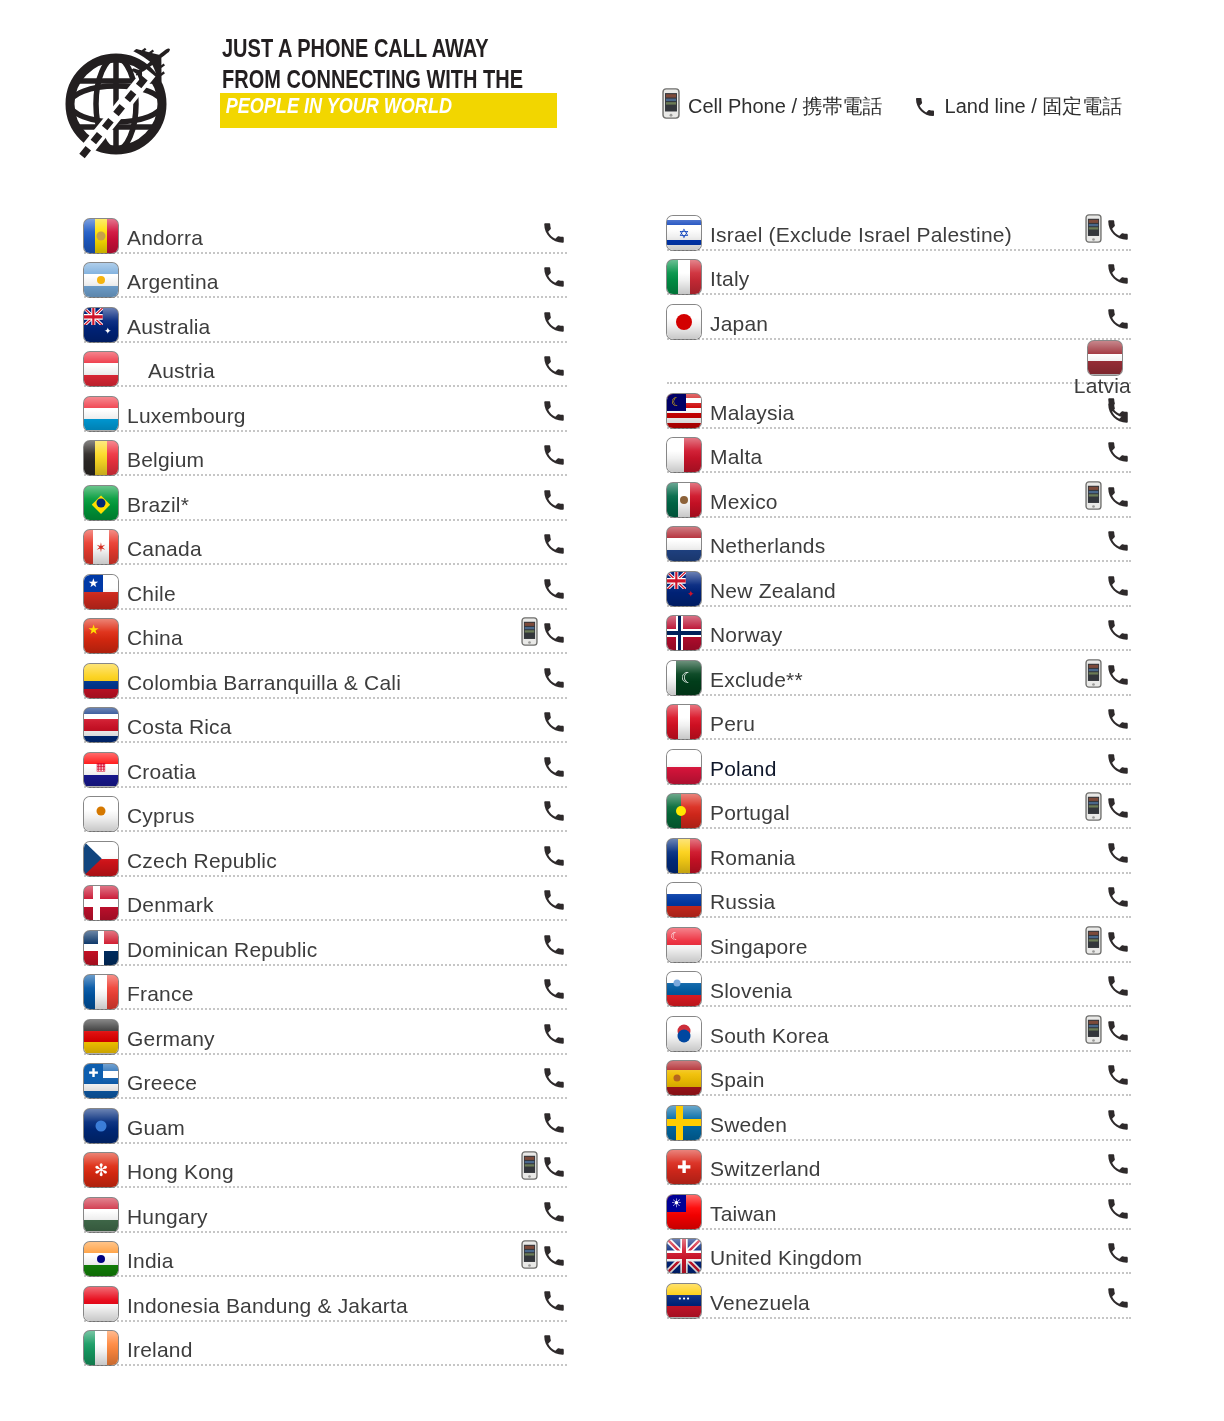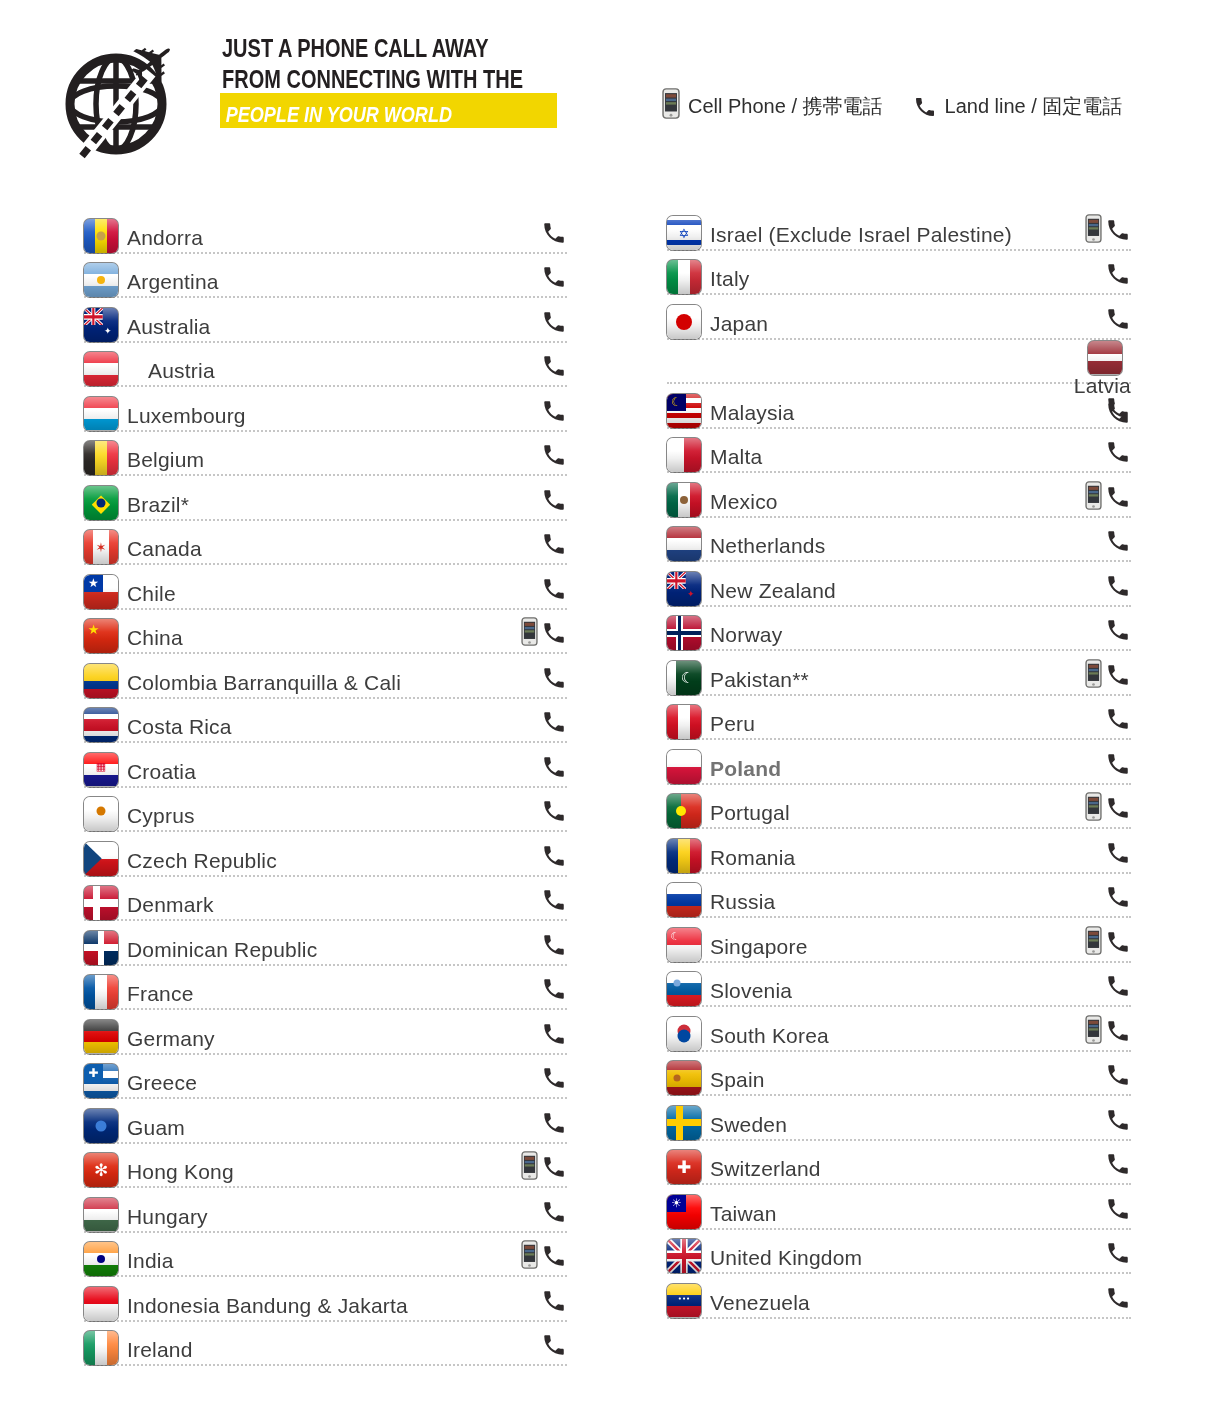--- a/index.html
+++ b/index.html
@@ -6,21 +6,21 @@
   body{
     width:1224px;height:1421px;position:relative;background:#ffffff;
     font-family:"Liberation Sans","DejaVu Sans",sans-serif;overflow:hidden;
   }
   
   #logo{position:absolute;left:62px;top:24px;width:126px;height:140px;}
   #title{position:absolute;left:222px;top:33px;color:#231f20;}
   .tline{display:block;font-weight:700;font-size:25px;line-height:31px;
     transform:scaleX(.80);transform-origin:0 50%;white-space:nowrap;letter-spacing:0;}
   #hl-bar{position:absolute;left:220px;top:93px;width:337px;height:35px;
-    display:flex;align-items:flex-end;}
+    display:flex;align-items:flex-start;}
   #hl-text{font-weight:700;font-style:italic;font-size:22px;color:#ffffff;
     padding-left:7px;transform:scaleX(.82);transform-origin:0 50%;white-space:nowrap;}
   
   #legend{position:absolute;left:662px;top:88px;display:flex;align-items:flex-end;gap:30px;}
   .lgroup{display:flex;align-items:flex-end;gap:8px;}
   .llabel{font-size:20px;color:#2f2f2f;padding-bottom:3px;white-space:nowrap;}
   
   .col{position:absolute;}
   #col-left{left:84px;top:209px;width:483px;}
   #col-right{left:667px;top:206px;width:464px;}
@@ -794,21 +794,21 @@
       </div>
     </div>
     <div class="row" style="border-bottom-color: rgb(198, 198, 198);">
       <div class="flag">
         <div class="stripes" style="flex-direction: row;">
           <div style="flex: 1 1 0px; background: rgb(255, 255, 255);"></div>
           <div style="flex: 3 1 0px; background: rgb(1, 65, 28);"></div>
         </div>
         <span class="emb" style="color: rgb(255, 255, 255); font-size: 15px; left: 60%; top: 50%;">☾</span>
       </div>
-      <div class="cname" style="color: rgb(61, 61, 61);">Pakistan**</div>
+      <div class="cname" style="color: rgb(61, 61, 61);">Exclude**</div>
       <div class="icons">
         <span>
           <svg width="17" height="29" viewBox="0 0 16 28">
             <rect x="0.8" y="0.8" width="14.4" height="26.4" rx="2.8" fill="#e9e9e7" stroke="#6f6f6d" stroke-width="1.3"></rect>
             <rect x="2.6" y="4.6" width="10.8" height="16.6" fill="#33363b"></rect>
             <rect x="3.4" y="5.6" width="9.2" height="3" fill="#7d4a3a"></rect>
             <rect x="3.4" y="9.6" width="9.2" height="2.2" fill="#49678a"></rect>
             <rect x="3.4" y="12.8" width="9.2" height="2.2" fill="#6b7b55"></rect>
             <circle cx="8" cy="24.6" r="1.3" fill="#9a9a98"></circle>
           </svg>
@@ -837,21 +837,21 @@
         </span>
       </div>
     </div>
     <div class="row" style="border-bottom-color: rgb(198, 198, 198);">
       <div class="flag">
         <div class="stripes" style="flex-direction: column;">
           <div style="flex: 1 1 0px; background: rgb(255, 255, 255);"></div>
           <div style="flex: 1 1 0px; background: rgb(220, 20, 60);"></div>
         </div>
       </div>
-      <div class="cname" style="color: #737373; font-weight: bold;">Poland</div>
+      <div class="cname" style="color: #0f172a;">Poland</div>
       <div class="icons">
         <span>
           <svg width="26" height="26" viewBox="0 0 24 24">
             <path fill="#2E2A2B" d="M6.62 10.79c1.44 2.83 3.76 5.14 6.59 6.59l2.2-2.2c.27-.27.67-.36 1.02-.24 1.12.37 2.33.57 3.57.57.55 0 1 .45 1 1V20c0 .55-.45 1-1 1-9.39 0-17-7.61-17-17 0-.55.45-1 1-1h3.5c.55 0 1 .45 1 1 0 1.25.2 2.45.57 3.57.11.35.03.74-.25 1.02l-2.2 2.2z"></path>
           </svg>
         </span>
       </div>
     </div>
     <div class="row" style="border-bottom-color: rgb(198, 198, 198);">
       <div class="flag">

